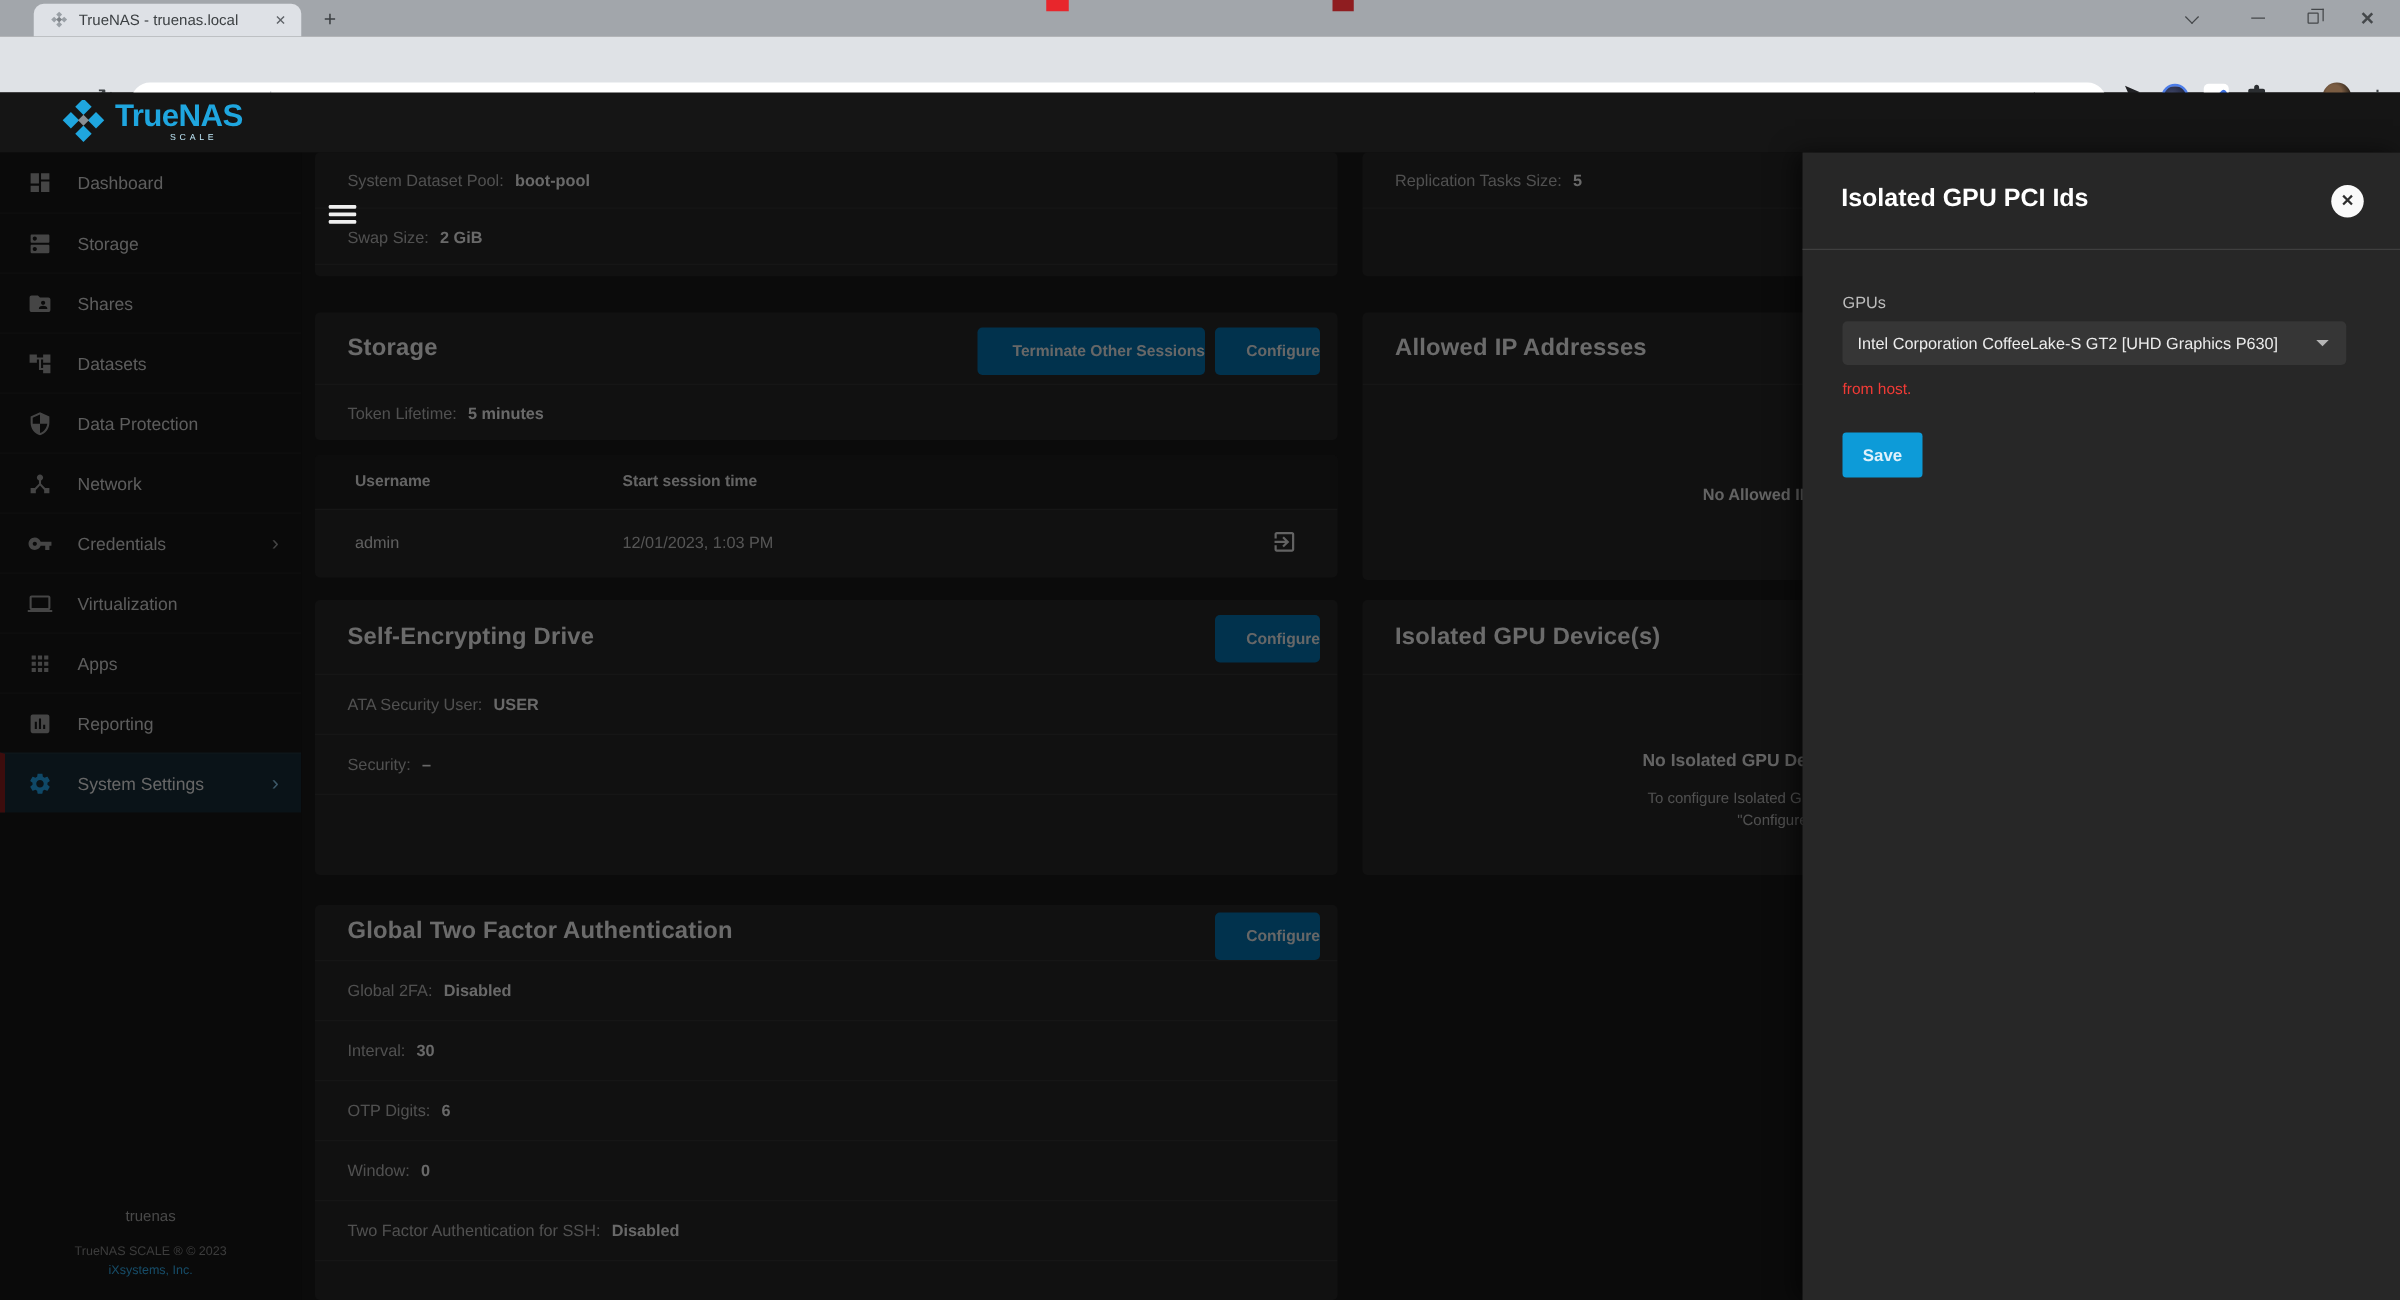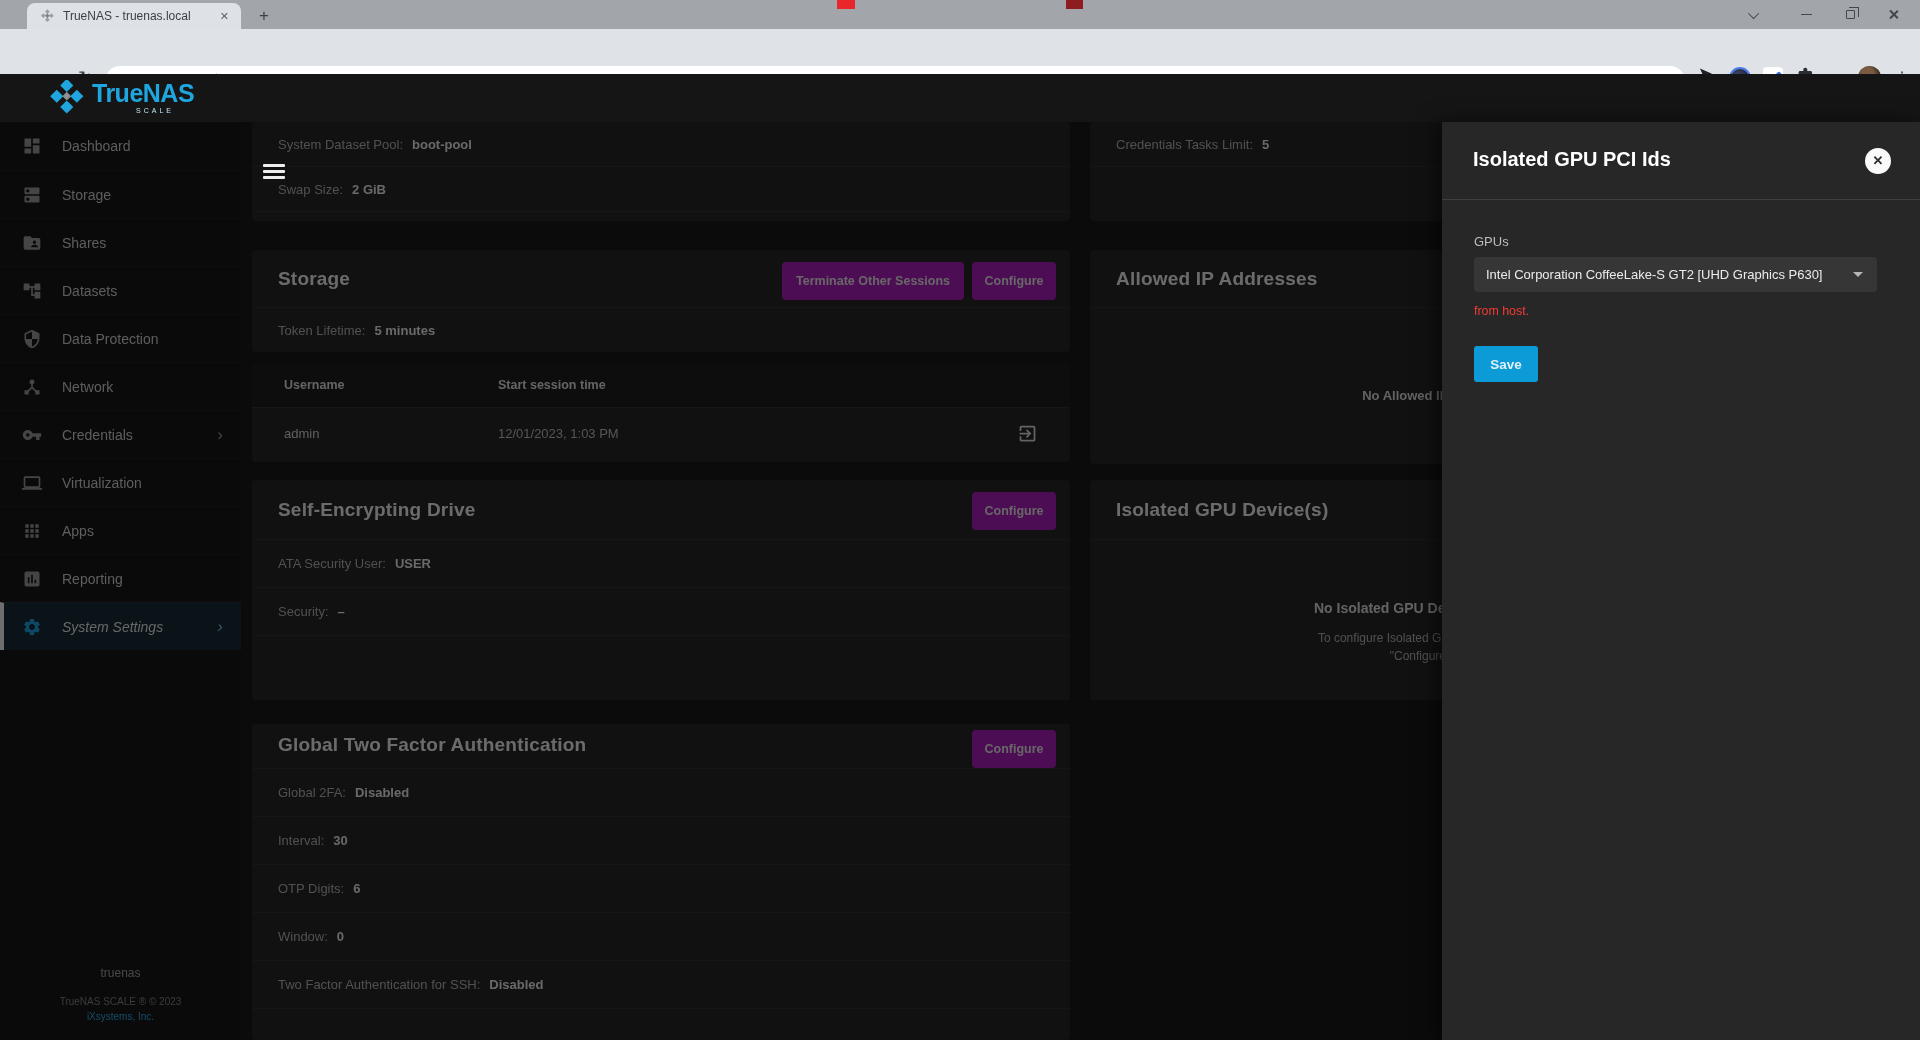--- a/index.html
+++ b/index.html
@@ -68,39 +68,39 @@
   .hicon { position:absolute; top:88px; width:22px; height:22px; color:#eaeaea; }
 
   
   #sidebar { position:absolute; left:0; top:122px; width:241px; height:918px; background:#151515; }
   .sitem { position:relative; height:48px; display:flex; align-items:center;
     border-top:1px solid rgba(255,255,255,0.045); }
   .sitem:first-child { border-top:none; }
   .sitem .ic { position:absolute; left:22px; width:20px; height:20px; color:#909090; }
   .sitem .lbl { position:absolute; left:62px; font-size:14px; color:#c2c2c2; }
   .sitem .chev { position:absolute; right:18px; font-size:17px; color:#8f8f8f; line-height:10px; }
-  .sitem.active { background:rgba(33,140,205,0.16); border-left:4px solid #e5e5e5;font-style:italic; }
+  .sitem.active { background:rgba(33,140,205,0.16); border-left:4px solid #7f1d1d; }
   .sitem.active .ic { left:18px; color:#2196d8; }
   .sitem.active .lbl { left:58px; color:#d8d8d8; }
   .sitem.active .chev { color:#7fb9da; }
   #sfooter { position:absolute; left:0; bottom:18px; width:241px; text-align:center; }
   #sfooter .host { font-size:12px; color:#9a9a9a; margin-bottom:16px; }
   #sfooter .copy { font-size:10px; color:#7d7d7d; margin-bottom:4px; }
   #sfooter .lnk { font-size:10px; color:#2f9fd8; }
 
   
   #content { position:absolute; left:241px; top:122px; width:1679px; height:918px; background:#181818; overflow:hidden; }
   .card { position:absolute; background:#242424; border-radius:4px; overflow:hidden; }
   .crow { display:flex; align-items:center; padding-left:26px; border-bottom:1px solid #2e2e2e; }
   .crow .l { font-size:13px; color:#a8a8a8; }
   .crow .v { font-size:13px; font-weight:700; color:#dcdcdc; margin-left:9px; }
   .chead { position:relative; }
   .ctitle { position:absolute; left:26px; font-size:19px; font-weight:700; color:#e0e0e0; letter-spacing:0.2px; }
-  .cbtn { position:absolute; height:38px; background:#a21caf; border-radius:4px; border:none;
-    font-family:inherit; font-size:12.5px; font-weight:700; color:#d8d8d8; text-align:center; }
+  .cbtn { position:absolute; height:38px; background:#0369a1; border-radius:4px; border:none;
+    font-family:inherit; font-size:12.5px; font-weight:700; color:#d8d8d8; text-align:right; }
   .hdiv { position:absolute; left:0; width:100%; border-bottom:1px solid #2e2e2e; }
   .empty { position:absolute; width:100%; text-align:center; }
 
   
   #tblhead { height:44px; background:#1c1c1c; position:relative; border-bottom:1px solid #2e2e2e; }
   #tblhead span { position:absolute; top:14px; font-size:12.5px; font-weight:700; color:#d2d2d2; }
   #tblrow { height:52px; position:relative; }
   #tblrow span { position:absolute; top:18px; font-size:13px; }
   #tblrow .u { left:32px; color:#c8c8c8; }
   #tblrow .t { left:246px; color:#b2b2b2; }
@@ -390,21 +390,21 @@
       <span class="v">0</span>
       </div>
     <div class="crow" style="height:48px">
       <span class="l">Two Factor Authentication for SSH:</span>
       <span class="v">Disabled</span>
       </div>
   </div>
 
   <div class="card" style="left:849px; top:0; width:700px; height:99px">
     <div class="crow" style="height:45px">
-      <span class="l">Credentials Tasks Limit:</span>
+      <span class="l">Replication Tasks Size:</span>
       <span class="v">5</span>
       </div>
   </div>
 
   <div class="card" style="left:849px; top:128px; width:700px; height:214px">
     <div class="chead" style="height:58px">
       <div class="ctitle" style="top:18px">Allowed IP Addresses</div>
       <div class="hdiv" style="bottom:0"></div>
     </div>
     <div class="empty" style="top:138px; font-size:13px; font-weight:700; color:#d0d0d0">No Allowed IP Addresses</div>

